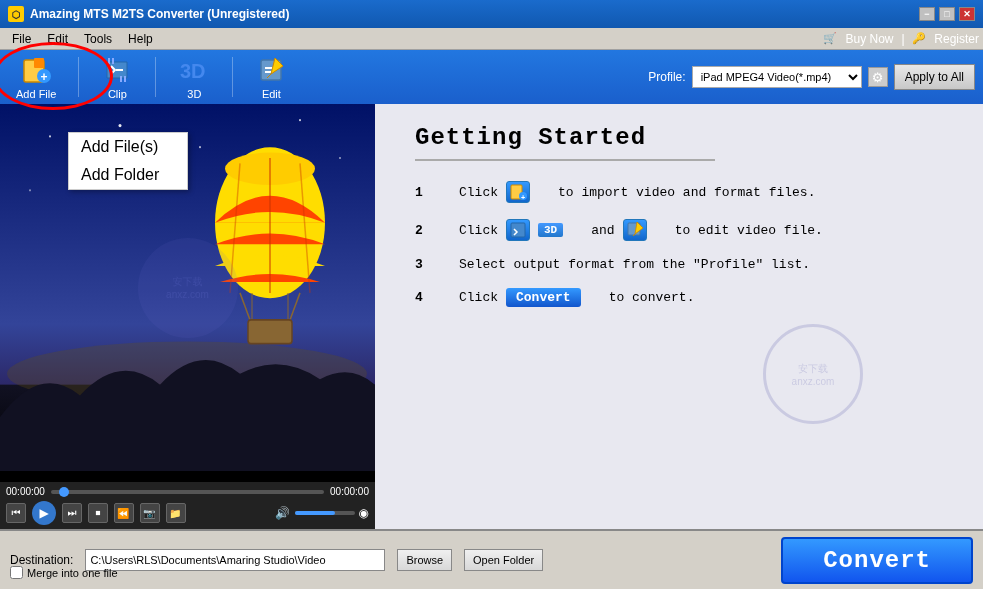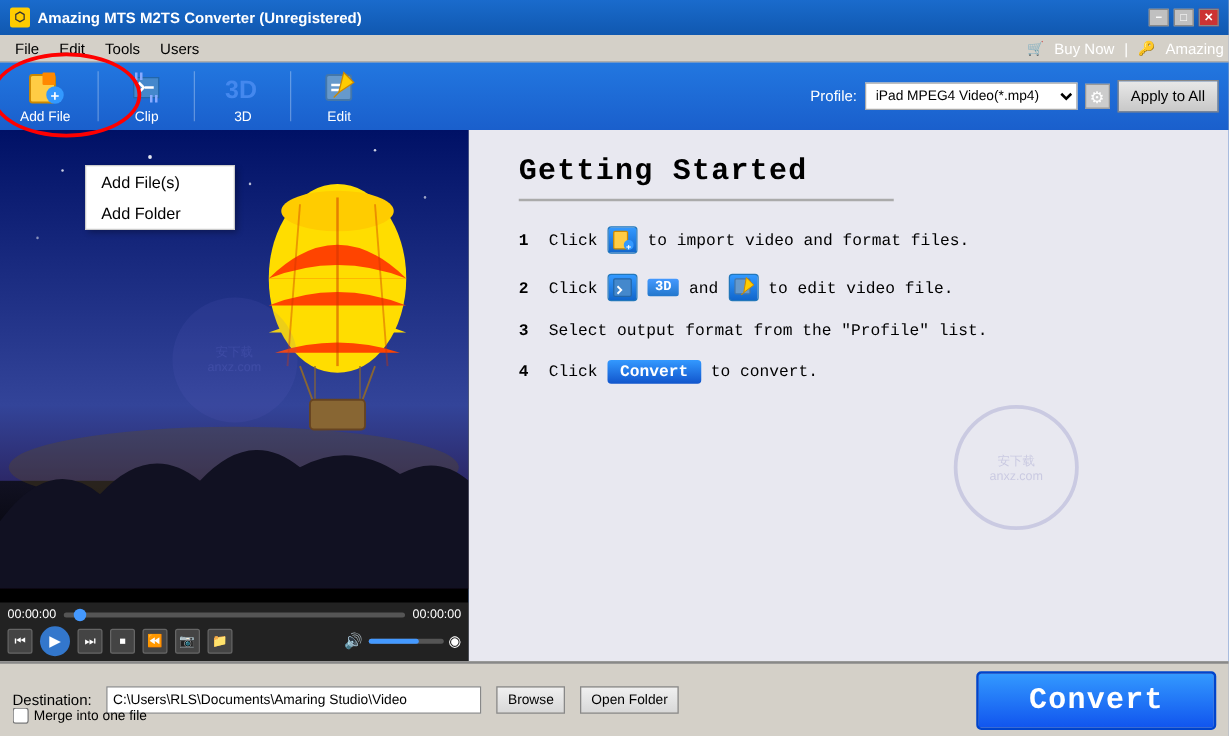--- a/index.html
+++ b/index.html
@@ -301,21 +301,21 @@
       display: flex;
       align-items: center;
       justify-content: center;
       border-radius: 3px;
       cursor: pointer;
     }
     .step-icon svg, .step-icon span {
       color: white;
       font-size: 10px;
     }
-    .step-text { color: #000; }
+    .step-text { color: #000; margin-left: 20px; }
     .step-3d-badge {
       background: linear-gradient(to bottom, #4499ff, #2277cc);
       color: white;
       padding: 1px 6px;
       font-size: 11px;
       border-radius: 2px;
       font-weight: bold;
     }
     .convert-badge {
       background: linear-gradient(to bottom, #3399ff, #1155cc);
@@ -400,21 +400,21 @@
       top: 82px;
       left: 60px;
       background: white;
       border: 1px solid #ccc;
       box-shadow: 2px 2px 5px rgba(0,0,0,0.3);
       z-index: 200;
       min-width: 120px;
     }
     .dropdown-item {
       padding: 5px 12px;
-      font-size: 13px;
+      font-size: 16px;
       cursor: pointer;
       color: #000;
     }
 
     
     #top-links {
       margin-left: auto;
       display: flex;
       align-items: center;
       gap: 8px;
@@ -447,28 +447,28 @@
     <div class="win-btn">−</div>
     <div class="win-btn">□</div>
     <div class="win-btn" style="background:#cc3333;color:white;">✕</div>
   </div>
 </div>
 
 <div id="menubar">
   <span class="menu-item">File</span>
   <span class="menu-item">Edit</span>
   <span class="menu-item">Tools</span>
-  <span class="menu-item">Users</span>
+  <span class="menu-item">Help</span>
 
   <div id="top-links">
     <span style="font-size:11px;">🛒</span>
     <a class="top-link">Buy Now</a>
     <span class="top-link-sep">|</span>
     <span style="font-size:11px;">🔑</span>
-    <a class="top-link">Amazing</a>
+    <a class="top-link">Register</a>
   </div>
 </div>
 
 <div id="toolbar">
 
   <div id="add-file-btn-area" style="position:relative;">
     <div class="add-file-highlight"></div>
     <div class="toolbar-btn">
       <div class="btn-icon">
         <svg width="32" height="32" viewBox="0 0 32 32">

